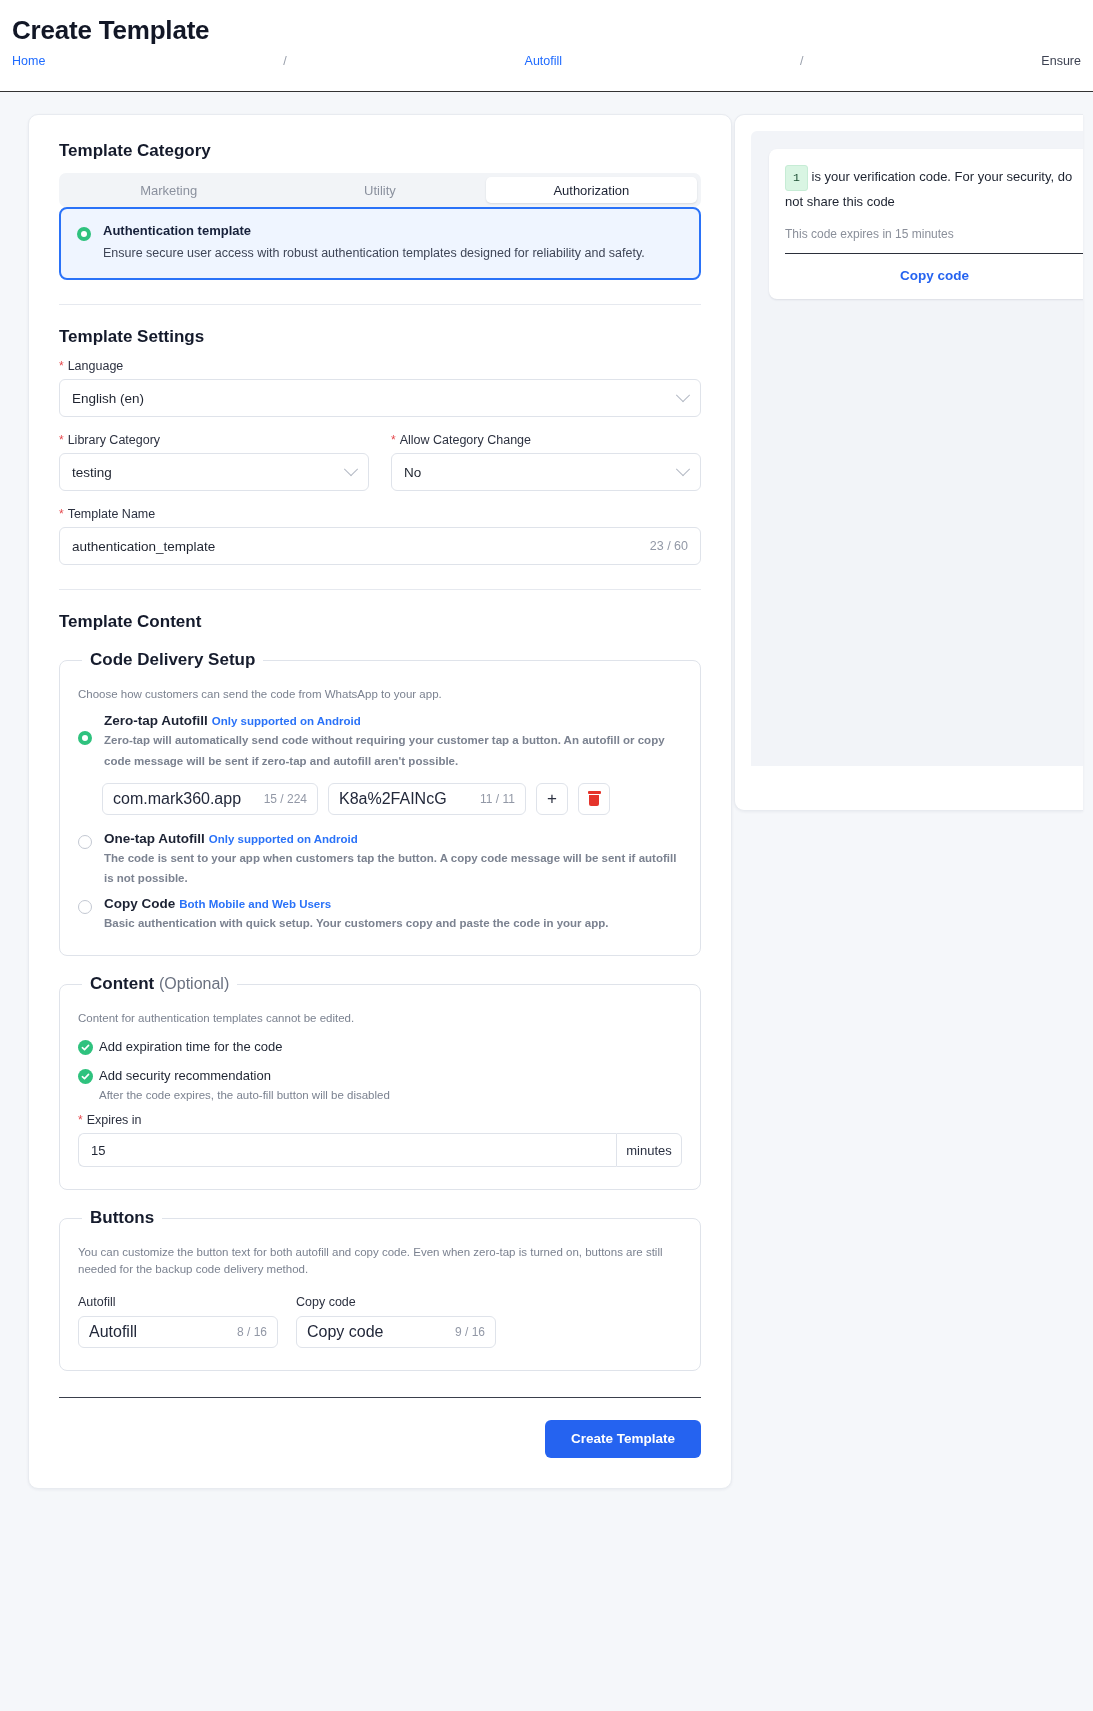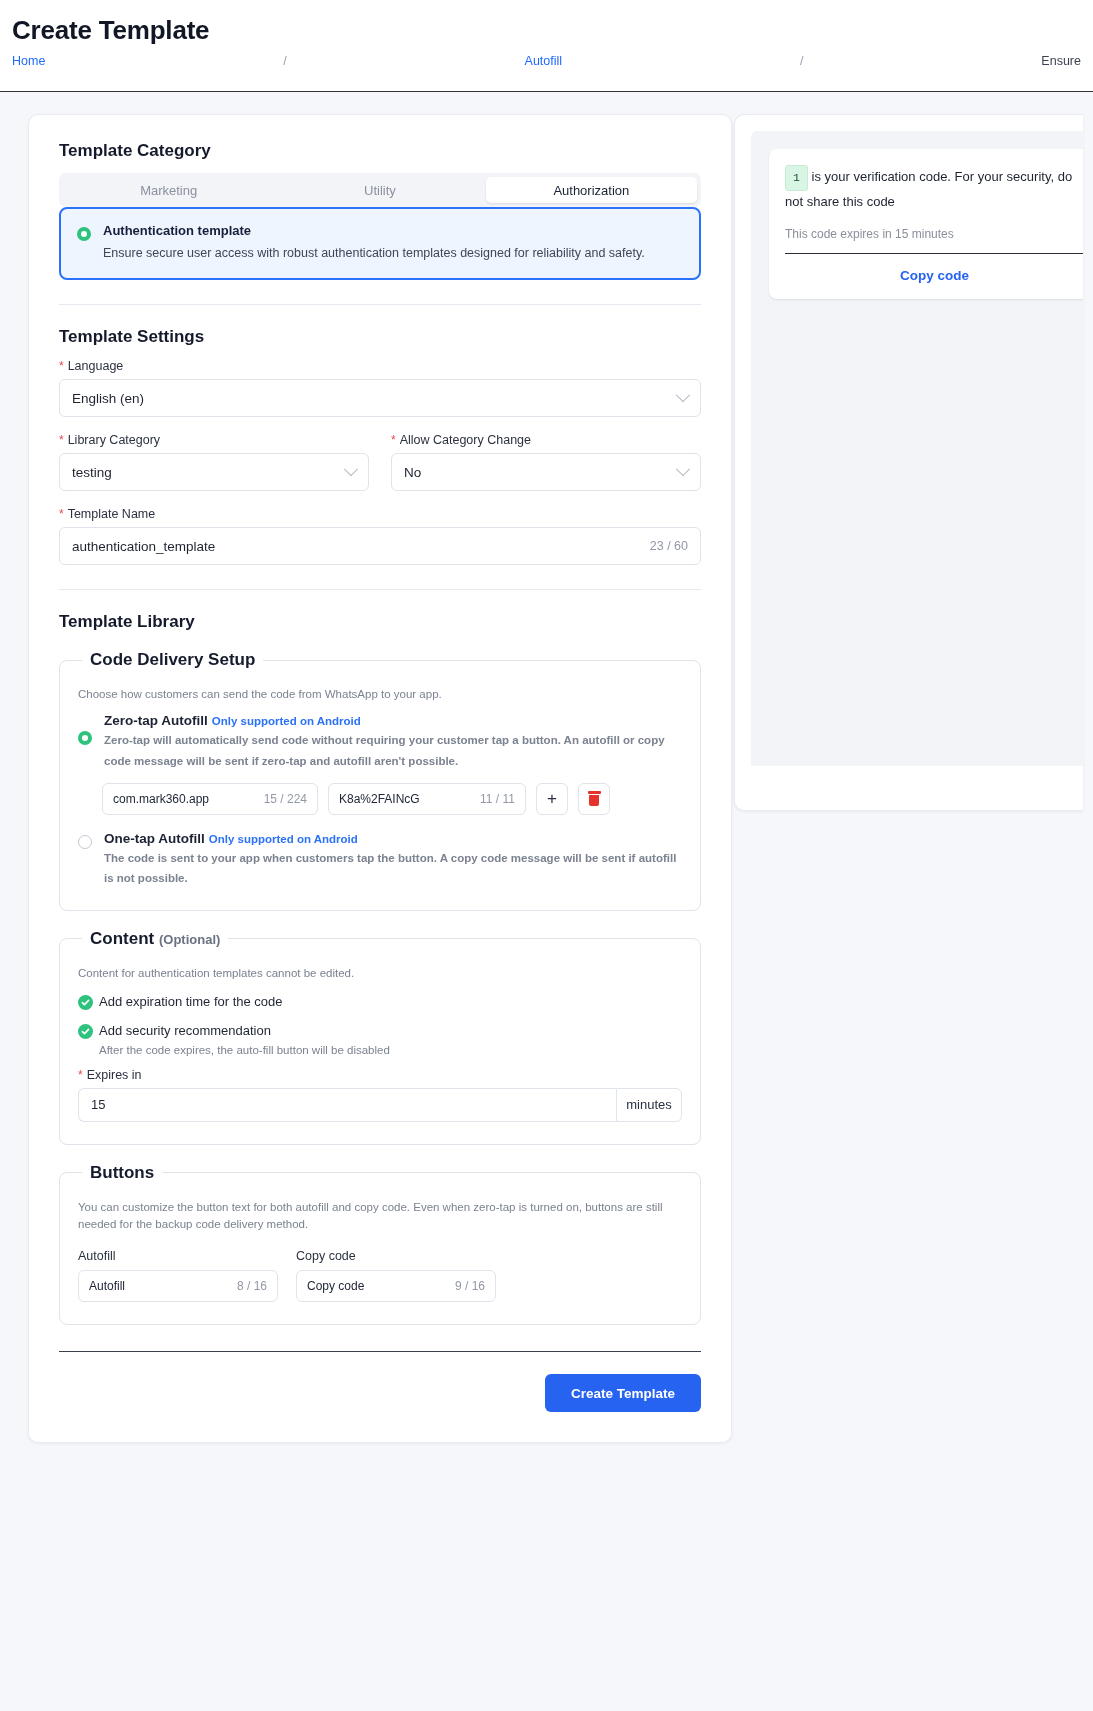--- a/index.html
+++ b/index.html
@@ -176,21 +176,21 @@
     padding: 16px 18px 22px 18px;
     margin-top: 18px;
   }
   fieldset.group > legend {
     font-size: 17px;
     font-weight: 700;
     color: #161c2d;
     padding: 0 8px;
     margin-left: 4px;
   }
-  legend .legend-sub { font-size: 13px; font-weight: 700; color: #6a7180; }
+  legend .legend-sub { font-size: 16px; font-weight: 400; color: #6a7180; }
 
   .helper {
     font-size: 11.5px;
     color: #7b8290;
     margin-bottom: 10px;
     line-height: 1.5;
   }
 
   
   .radio-row { display: flex; gap: 12px; align-items: flex-start; margin-top: 10px; font-weight: bold; }
@@ -208,21 +208,21 @@
     border: 1px solid #dfe3ea;
     border-radius: 6px;
     display: flex;
     align-items: center;
     padding: 0 10px;
     background: #fff;
     cursor: text;
   }
   .pkg-input.wide { width: 216px; }
   .pkg-input.narrow { width: 198px; }
-  .pkg-val { font-size: 12px; color: #22283a; }
+  .pkg-val { font-size: 16px; color: #22283a; }
   .pkg-count { font-size: 12px; color: #9298a6; margin-left: auto; padding-left: 12px; }
   .icon-btn {
     width: 32px; height: 32px;
     border: 1px solid #dfe3ea;
     border-radius: 6px;
     background: #fff;
     display: flex; align-items: center; justify-content: center;
     cursor: pointer;
   }
   .plus-glyph { font-size: 17px; color: #2b3040; line-height: 1; }
@@ -432,21 +432,21 @@
           <div class="input-wrap">
             <span class="input-val">authentication_template</span>
             <span class="counter">23 / 60</span>
           </div>
         </div>
       </div>
 
       <hr class="divider">
 
       <div>
-        <div class="section-title">Template Library</div>
+        <div class="section-title">Template Content</div>
 
         <fieldset class="group">
           <legend>Code Delivery Setup</legend>
           <div class="helper">Choose how customers can send the code from WhatsApp to your app.</div>
 
           <div class="radio-row">
             <div class="radio-col">
               <div class="radio-green"></div>
             </div>
             <div class="radio-body">
@@ -482,20 +482,31 @@
               <div class="radio-empty"></div>
             </div>
             <div class="radio-body">
               <div class="radio-head">
                 <span>One-tap Autofill</span><span class="badge-link">Only supported on Android</span>
               </div>
               <div class="radio-desc">The code is sent to your app when customers tap the button. A copy code message will be sent if autofill is not possible.</div>
             </div>
           </div>
 
+          <div class="radio-row" style="margin-top:8px;">
+            <div class="radio-col second">
+              <div class="radio-empty"></div>
+            </div>
+            <div class="radio-body">
+              <div class="radio-head">
+                <span>Copy Code</span><span class="badge-link">Both Mobile and Web Users</span>
+              </div>
+              <div class="radio-desc">Basic authentication with quick setup. Your customers copy and paste the code in your app.</div>
+            </div>
+          </div>
         </fieldset>
 
         <fieldset class="group">
           <legend>
             <span>Content</span>
             <span class="legend-sub">(Optional)</span>
           </legend>
           <div class="helper">Content for authentication templates cannot be edited.</div>
 
           <div class="check-row">

